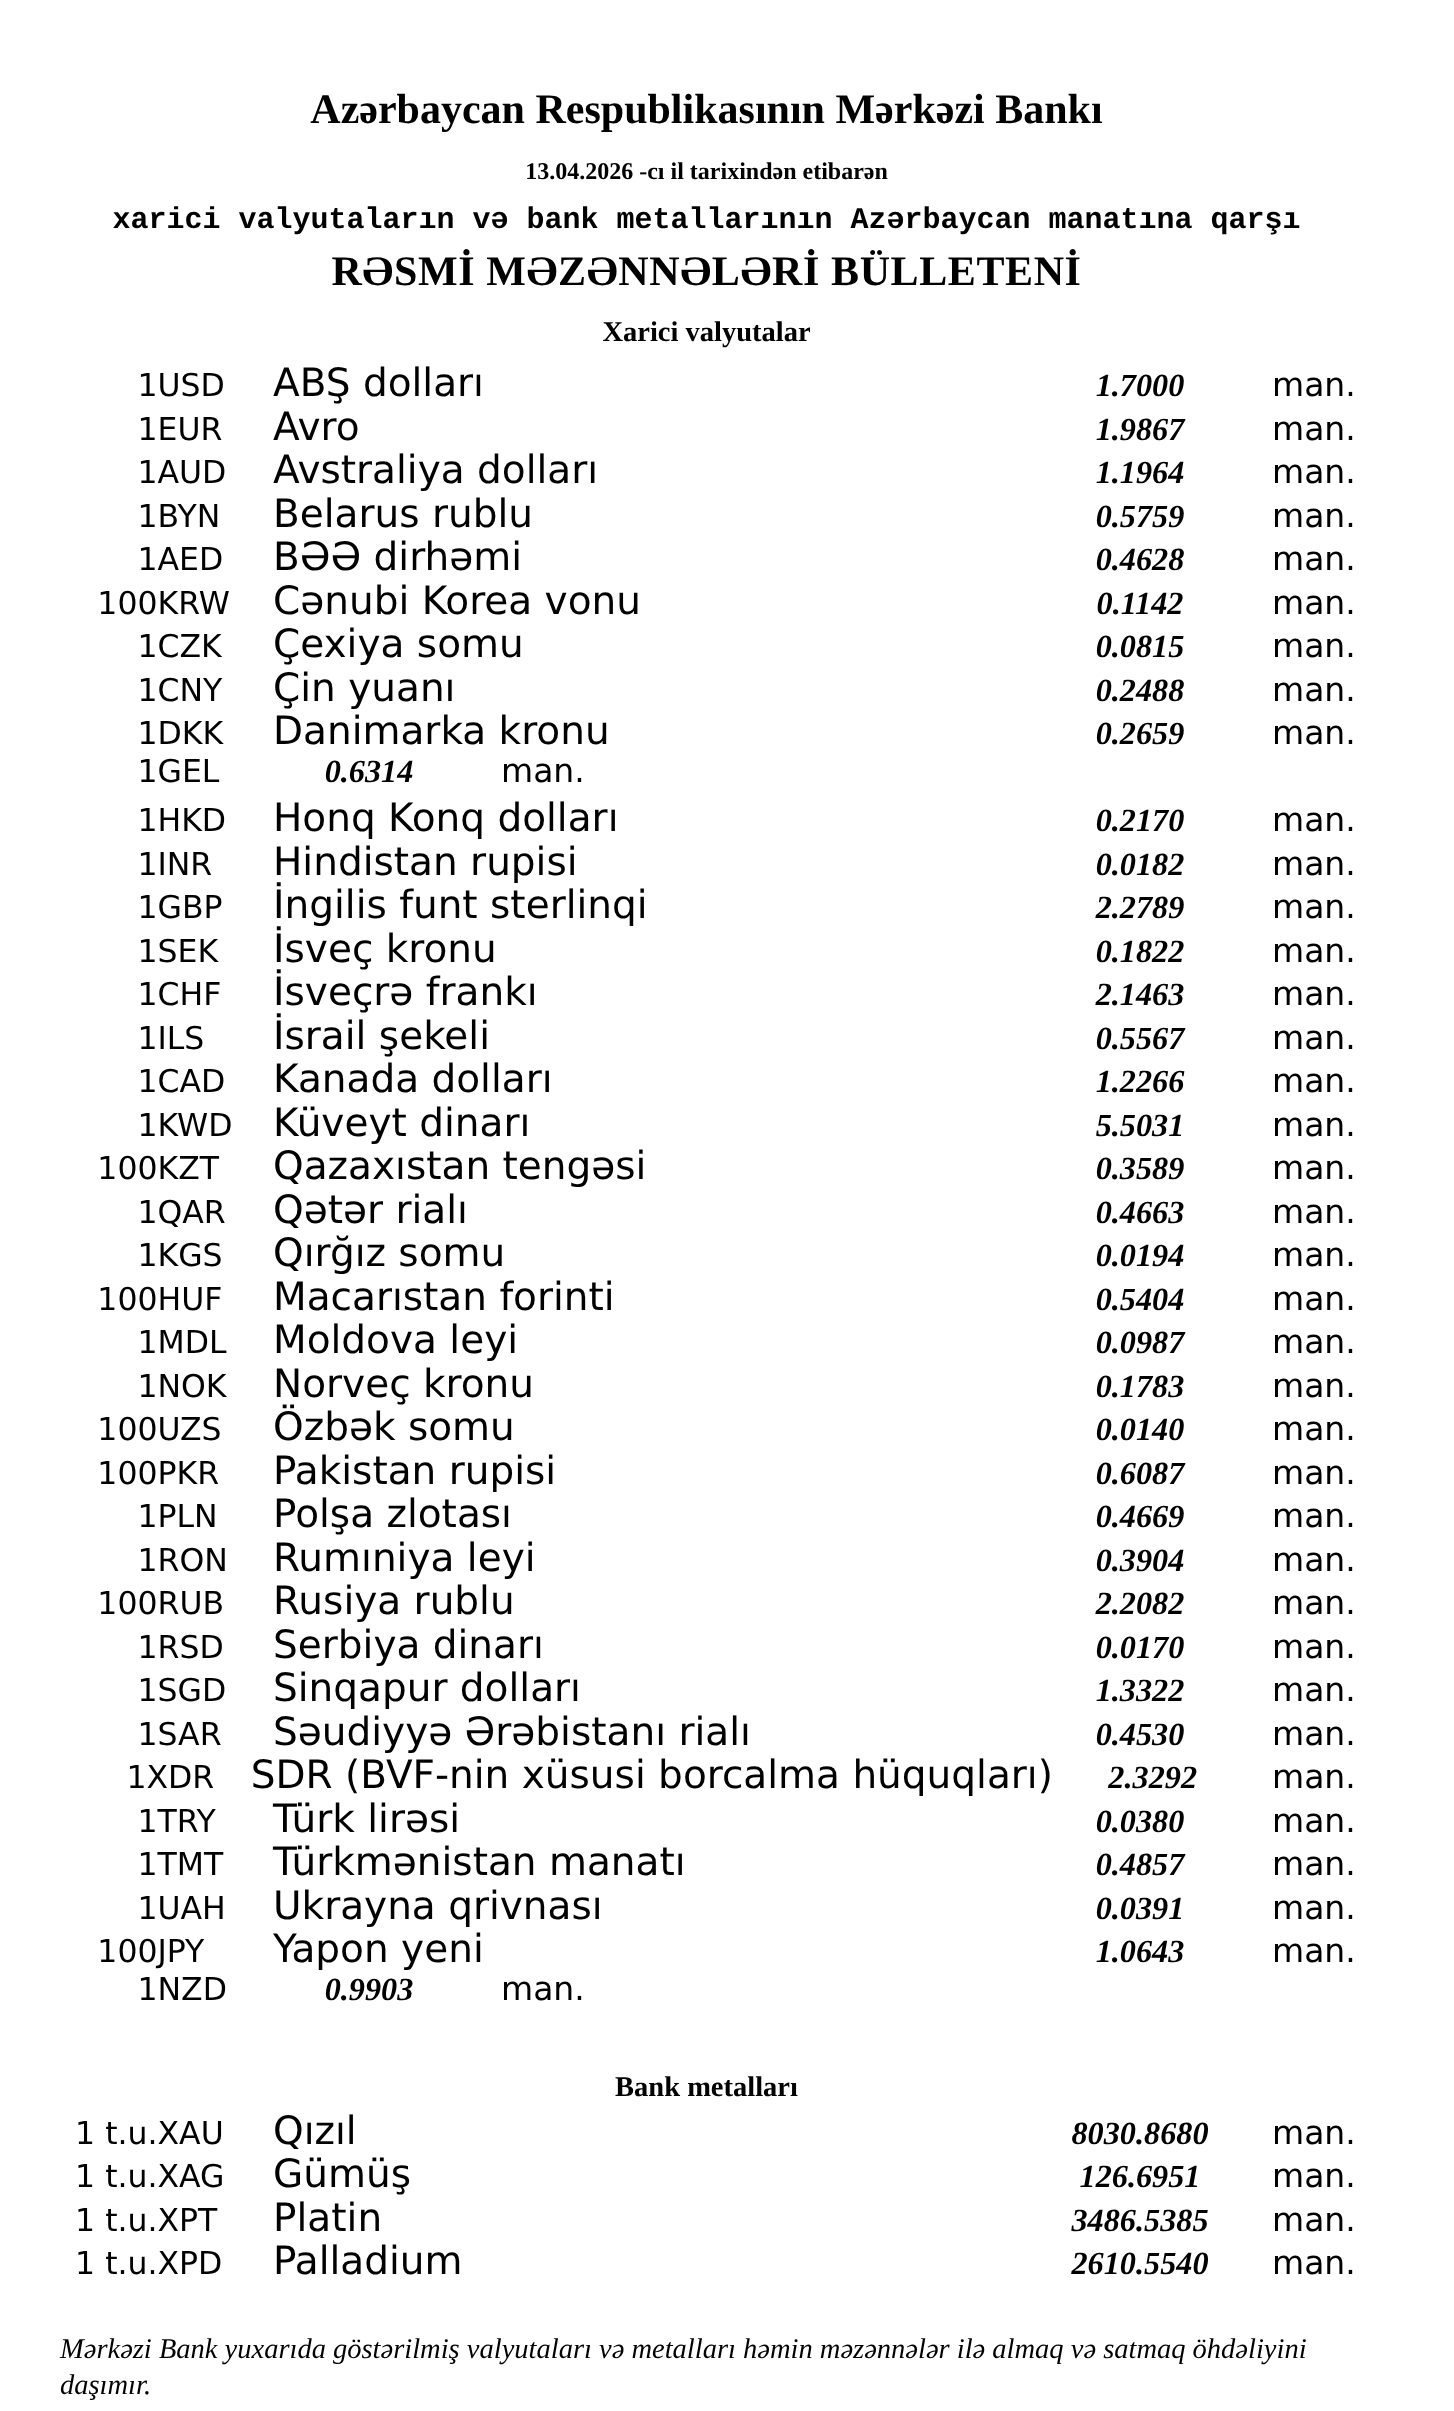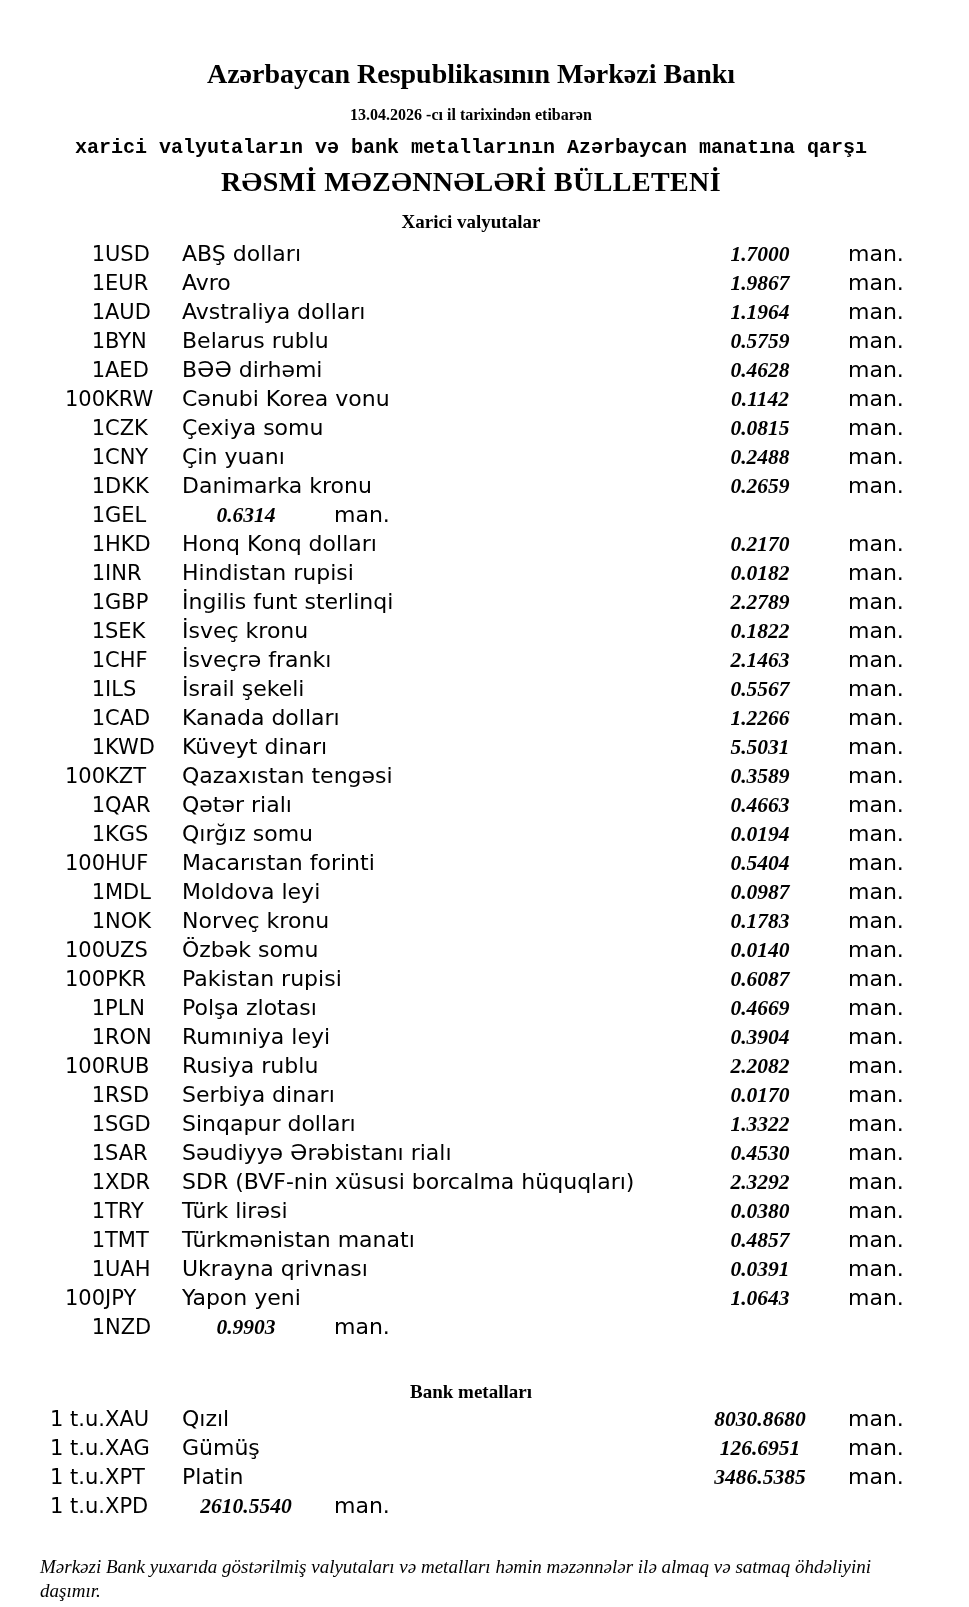--- a/index.html
+++ b/index.html
@@ -78,21 +78,21 @@
     white-space: nowrap;
   }
   .code {
     width: 66px;
     text-align: left;
     font-size: 21px;
   }
   .name {
     flex: 1;
     padding-left: 11px;
-    font-size: 22px;
+    font-size: 26px;
     white-space: nowrap;
   }
   .rate {
     width: 150px;
     text-align: center;
     font-family: "Liberation Serif", serif;
     font-weight: bold;
     font-style: italic;
     font-size: 21.5px;
     white-space: nowrap;
@@ -452,20 +452,21 @@
     <span class="qty">1 t.u.</span>
     <span class="code">XPT</span>
     <span class="name">Platin</span>
     <span class="rate">3486.5385</span>
     <span class="man">man.</span>
   </div>
 
   <div class="row">
     <span class="qty">1 t.u.</span>
     <span class="code">XPD</span>
+    <span class="name">Palladium</span>
     <span class="rate">2610.5540</span>
     <span class="man">man.</span>
   </div>
 </div>
 
   <div class="footer">Mərkəzi Bank yuxarıda göstərilmiş valyutaları və metalları həmin məzənnələr ilə almaq və satmaq öhdəliyini daşımır.</div>
 
 </div>
 
 </body></html>

